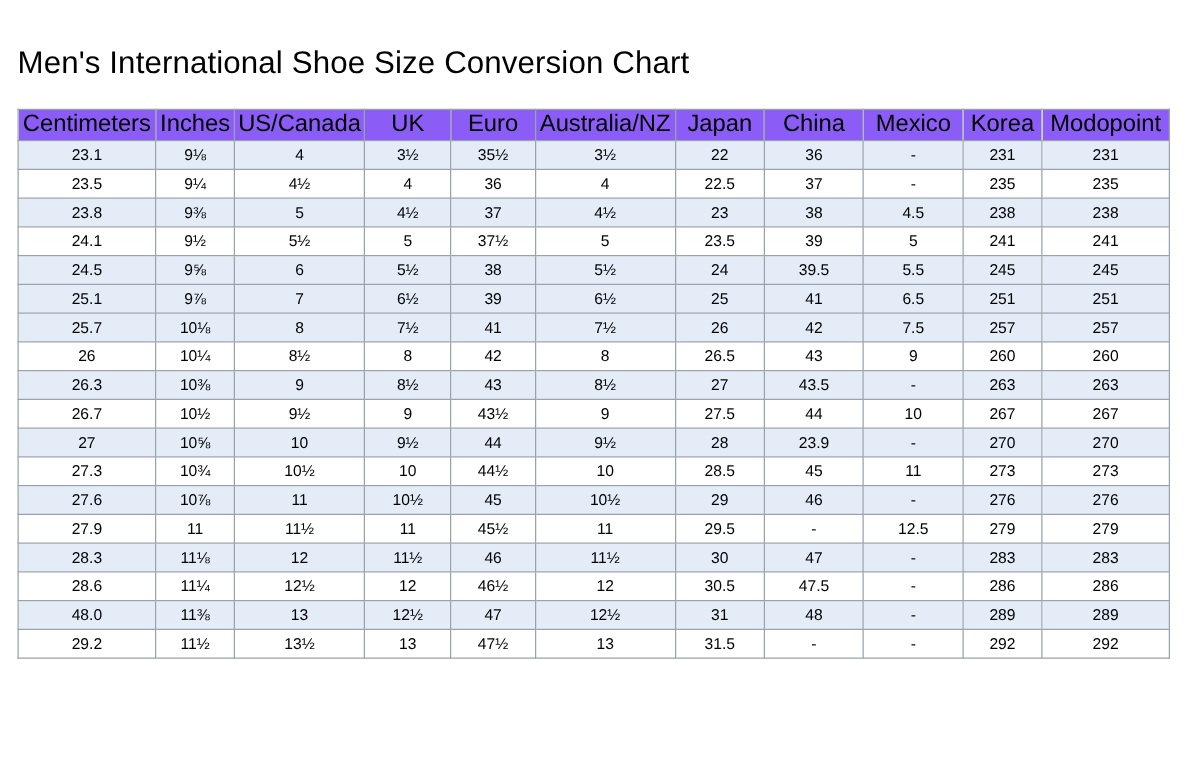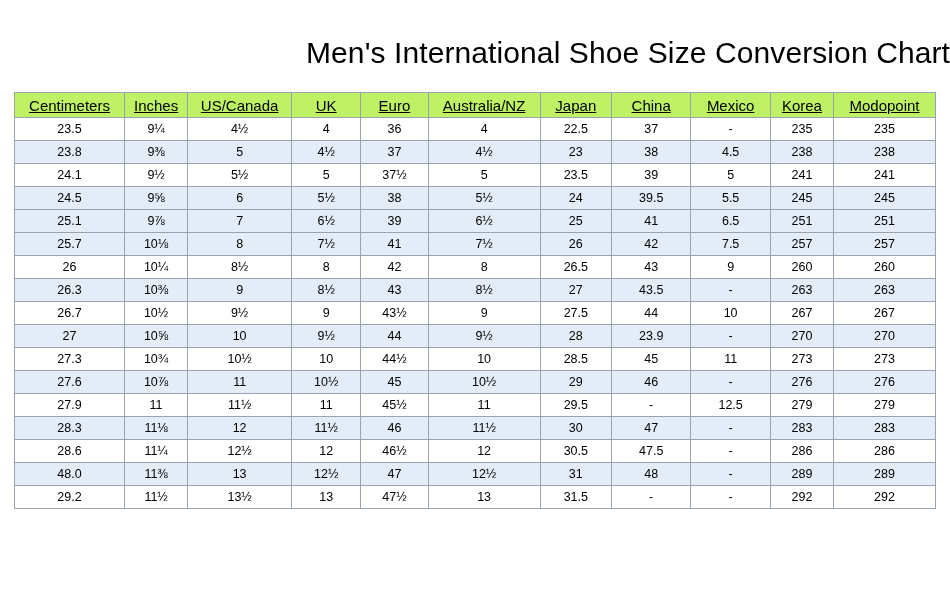--- a/index.html
+++ b/index.html
@@ -15,27 +15,26 @@
     overflow: hidden;
   }
   .page {
     position: relative;
     width: 950px;
     height: 609px;
     box-sizing: border-box;
     padding: 0;
   }
   .page-title {
-    font-size: 30px;
+    font-size: 25px;
     font-weight: normal;
     margin: 0;
     padding: 36px 0 0 14px;
     letter-spacing: 0.1px;
     color: #000;
-    text-align: right;
   }
   .table-wrap {
     padding: 22px 14px 0 14px;
   }
   table.size-chart {
     border-collapse: collapse;
     width: 922px;
     table-layout: fixed;
     font-size: 12.5px;
   }
@@ -43,24 +42,23 @@
   table.size-chart td {
     border: 1px solid #9aa3ad;
     text-align: center;
     height: 22px;
     padding: 0 2px;
     font-weight: normal;
     white-space: nowrap;
     overflow: hidden;
   }
   table.size-chart thead th {
-    background: #bef264;
-    font-size: 15px;
+    background: #8b5cf6;
+    font-size: 19px;
     height: 24px;
-    text-decoration: underline;
   }
   table.size-chart tbody tr.alt td {
     background: #e4ecf7;
   }
   table.size-chart tbody tr td {
     background: #ffffff;
   }
   
   col.c0 { width: 108px; }
   col.c1 { width: 62px; }
@@ -104,20 +102,33 @@
             <th>Euro</th>
             <th>Australia/NZ</th>
             <th>Japan</th>
             <th>China</th>
             <th>Mexico</th>
             <th>Korea</th>
             <th>Modopoint</th>
           </tr>
       </thead>
       <tbody id="body-rows">
+          <tr class="alt">
+            <td>23.1</td>
+            <td>9⅛</td>
+            <td>4</td>
+            <td>3½</td>
+            <td>35½</td>
+            <td>3½</td>
+            <td>22</td>
+            <td>36</td>
+            <td>-</td>
+            <td>231</td>
+            <td>231</td>
+          </tr>
           <tr>
             <td>23.5</td>
             <td>9¼</td>
             <td>4½</td>
             <td>4</td>
             <td>36</td>
             <td>4</td>
             <td>22.5</td>
             <td>37</td>
             <td>-</td>

